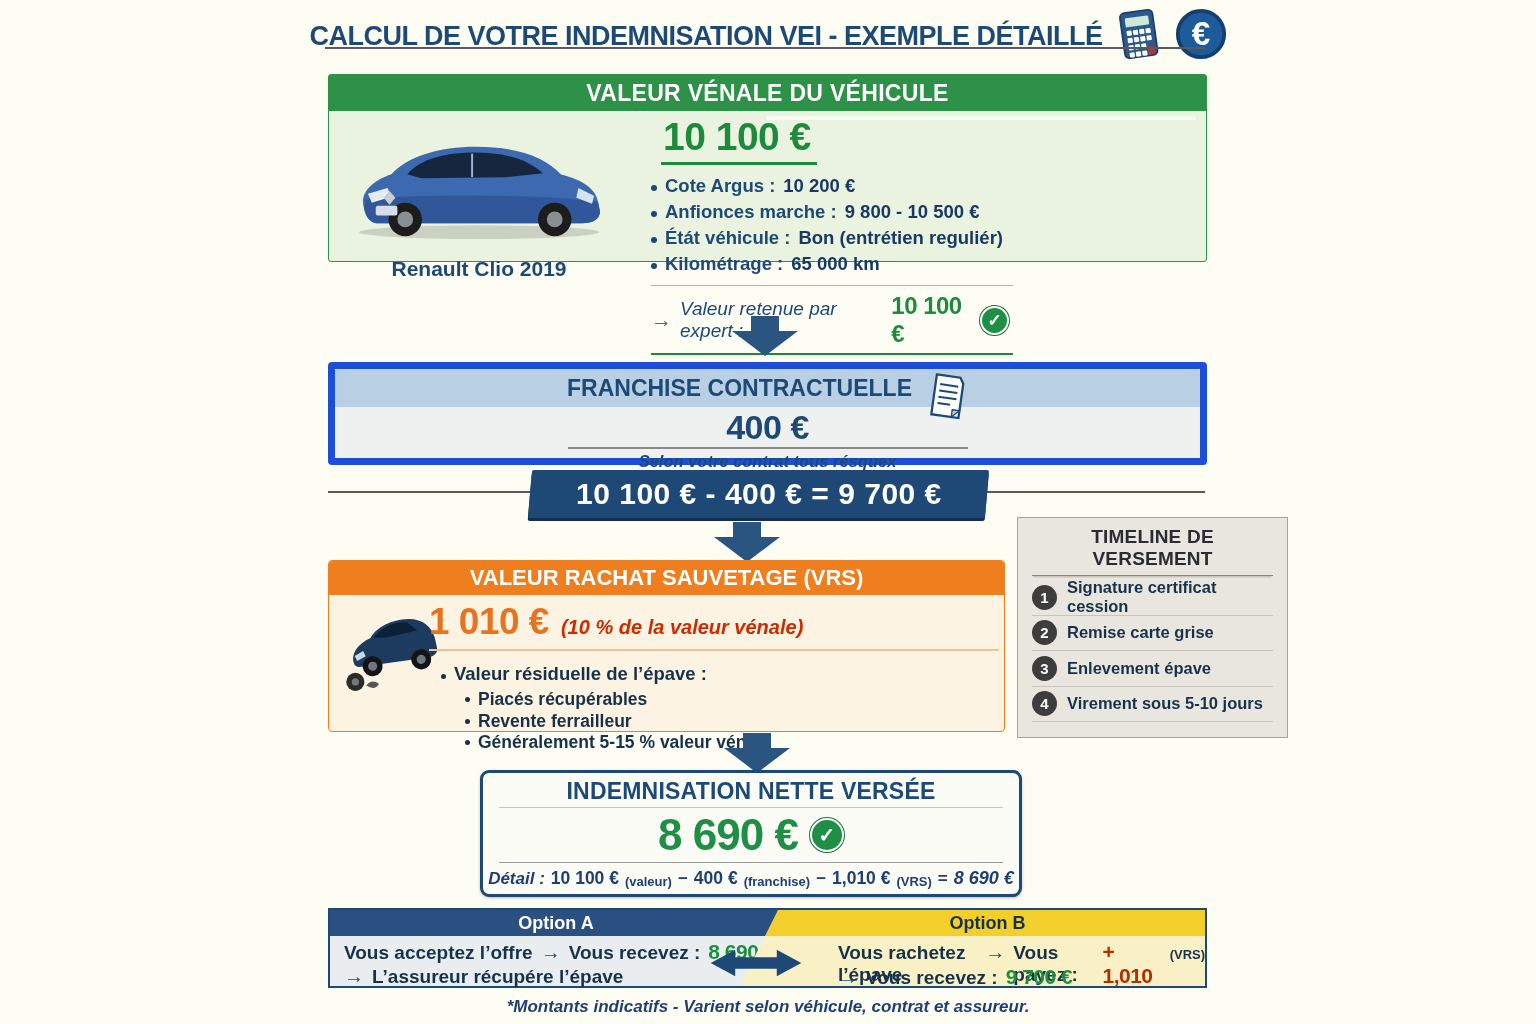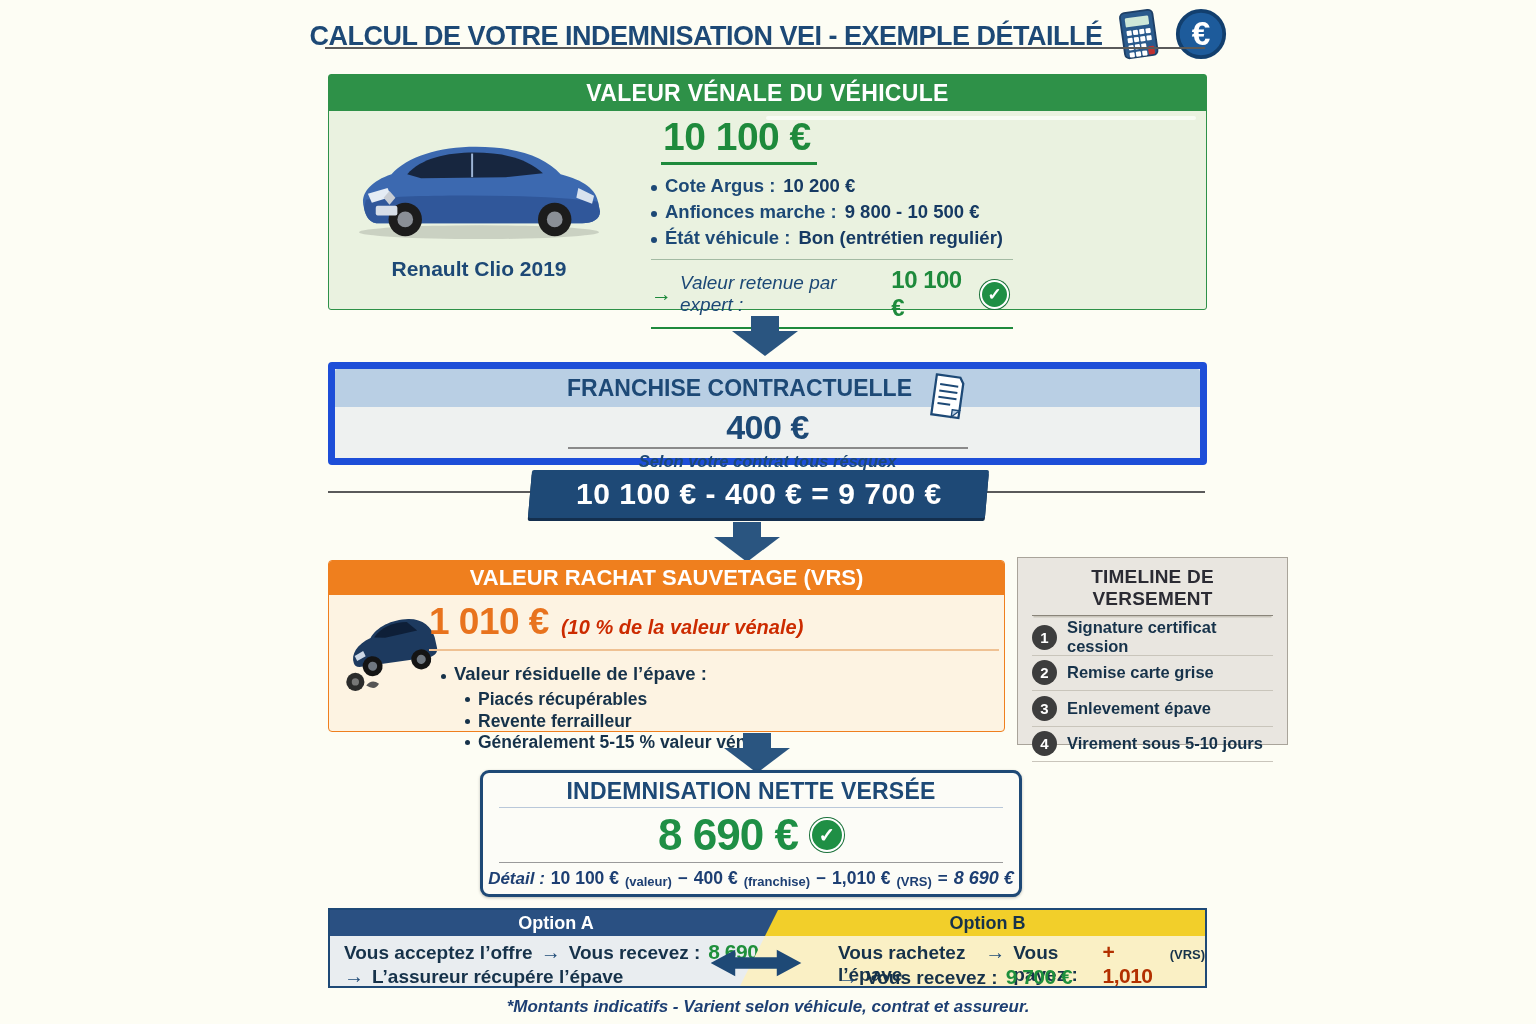--- a/index.html
+++ b/index.html
@@ -8,21 +8,21 @@
   .abs { position:absolute; }
 
   
   .title-row { left:0; top:8px; width:100%; display:flex; align-items:center; justify-content:center; gap:16px; }
   .main-title { font-size:27px; font-weight:bold; color:#1d4976; letter-spacing:-0.5px; }
   .title-rule { left:325px; top:47px; width:880px; height:2px; background:#5a5a5a; }
   .calc-svg { transform:rotate(-8deg); }
   .doc-svg { transform:rotate(8deg); }
 
   
-  .vv-box { left:328px; top:74px; width:879px; height:236px; background:#eaf2e0; border:1px solid #2e9148; border-radius:3px; }
+  .vv-box { left:328px; top:74px; width:879px; height:188px; background:#eaf2e0; border:1px solid #2e9148; border-radius:3px; }
   .vv-header { height:36px; background:#2e9148; color:#fff; font-size:23px; font-weight:bold; display:flex; align-items:center; justify-content:center; letter-spacing:0.3px; }
   .vv-gloss { position:absolute; right:10px; top:41px; width:430px; height:4px; background:#f8fcf4; border-radius:3px; }
   .vv-car { position:absolute; left:16px; top:52px; width:268px; }
   .vv-caption { position:absolute; left:10px; top:182px; width:280px; text-align:center; font-size:21px; font-weight:bold; color:#1d4976; }
   .vv-right { position:absolute; left:322px; top:40px; width:545px; }
   .vv-amount { display:inline-block; margin-left:10px; font-size:39px; font-weight:bold; color:#1e8a3c; border-bottom:3px solid #1e8a3c; padding:0 6px 3px 2px; letter-spacing:-0.5px; }
   .vv-bullets { margin-top:10px; }
   .vv-bullet { display:flex; align-items:flex-start; gap:8px; height:26px; font-size:18.5px; }
   .dot { width:6px; height:6px; border-radius:50%; background:#1d4976; align-self:center; flex:0 0 auto; }
   .b-label { font-weight:600; color:#1d4976; }
@@ -60,21 +60,21 @@
   .vrs-car { position:absolute; left:10px; top:46px; }
   .vrs-amount-row { position:absolute; left:100px; top:40px; width:570px; display:flex; align-items:baseline; gap:12px; border-bottom:2px solid #efc193; padding-bottom:6px; }
   .vrs-amount { font-size:37px; font-weight:bold; color:#e8731e; letter-spacing:-0.5px; }
   .vrs-note { font-size:20px; font-weight:bold; font-style:italic; color:#cc2b00; }
   .vrs-bullets { position:absolute; left:112px; top:102px; }
   .vrs-main { display:flex; align-items:baseline; gap:8px; font-size:18.5px; font-weight:bold; color:#16324a; height:26px; }
   .vrs-sub { display:flex; align-items:baseline; gap:8px; font-size:17.5px; font-weight:bold; color:#16324a; height:21.5px; margin-left:24px; }
   .vrs-sub .dot, .vrs-main .dot { background:#16324a; width:5px; height:5px; }
 
   
-  .tl-box { left:1017px; top:517px; width:271px; height:188px; background:#e9e6e0; border:1.5px solid #a9a49a; padding:8px 14px 0 14px;margin-top:40px; }
+  .tl-box { left:1017px; top:517px; width:271px; height:221px; background:#e9e6e0; border:1.5px solid #a9a49a; padding:8px 14px 0 14px; }
   .tl-title { text-align:center; font-size:19px; font-weight:bold; color:#2b2b33; letter-spacing:0.2px; padding-bottom:5px; border-bottom:1px solid #8a857a; box-shadow:0 3px 0 -1.5px #c9c5bb; }
   .tl-items { margin-top:4px; }
   .tl-item { display:flex; align-items:center; gap:10px; height:35.5px; border-bottom:1px solid #c9c5bb; }
   .step-num { width:25px; height:25px; border-radius:50%; background:#3d3d3d; color:#fff; font-weight:bold; font-size:15px; display:flex; align-items:center; justify-content:center; flex:0 0 auto; }
   .tl-label { font-size:16.5px; font-weight:600; color:#16324a; }
 
   
   .ind-box { left:480px; top:770px; width:542px; height:127px; background:#fcfcf7; border:3.5px solid #1e4976; border-radius:9px; box-shadow:0 1px 3px rgba(0,0,0,0.25); padding-top:5px; }
   .ind-header { text-align:center; font-size:23px; font-weight:bold; color:#1d4976; letter-spacing:0.2px; }
   .ind-line1 { width:94%; margin:2px auto 0; height:1px; background:#b9c8da; }
@@ -177,20 +177,25 @@
       <div class="vv-bullet">
           <span class="dot"></span>
           <span class="b-label">Anfionces marche :</span>
           <span class="b-value">9 800 - 10 500 €</span>
         </div>
       <div class="vv-bullet">
           <span class="dot"></span>
           <span class="b-label">Étát véhicule :</span>
           <span class="b-value">Bon (entrétien reguliér)</span>
         </div>
+      <div class="vv-bullet">
+          <span class="dot"></span>
+          <span class="b-label">Kilométrage :</span>
+          <span class="b-value">65 000 km</span>
+        </div>
     </div>
     <div class="vv-expert">
       <span class="arr">→</span>
       <span class="lbl">Valeur retenue par expert :</span>
       <span class="val">10 100 €</span>
       <span class="check-circle">✓</span>
     </div>
   </div>
 </div>
 

